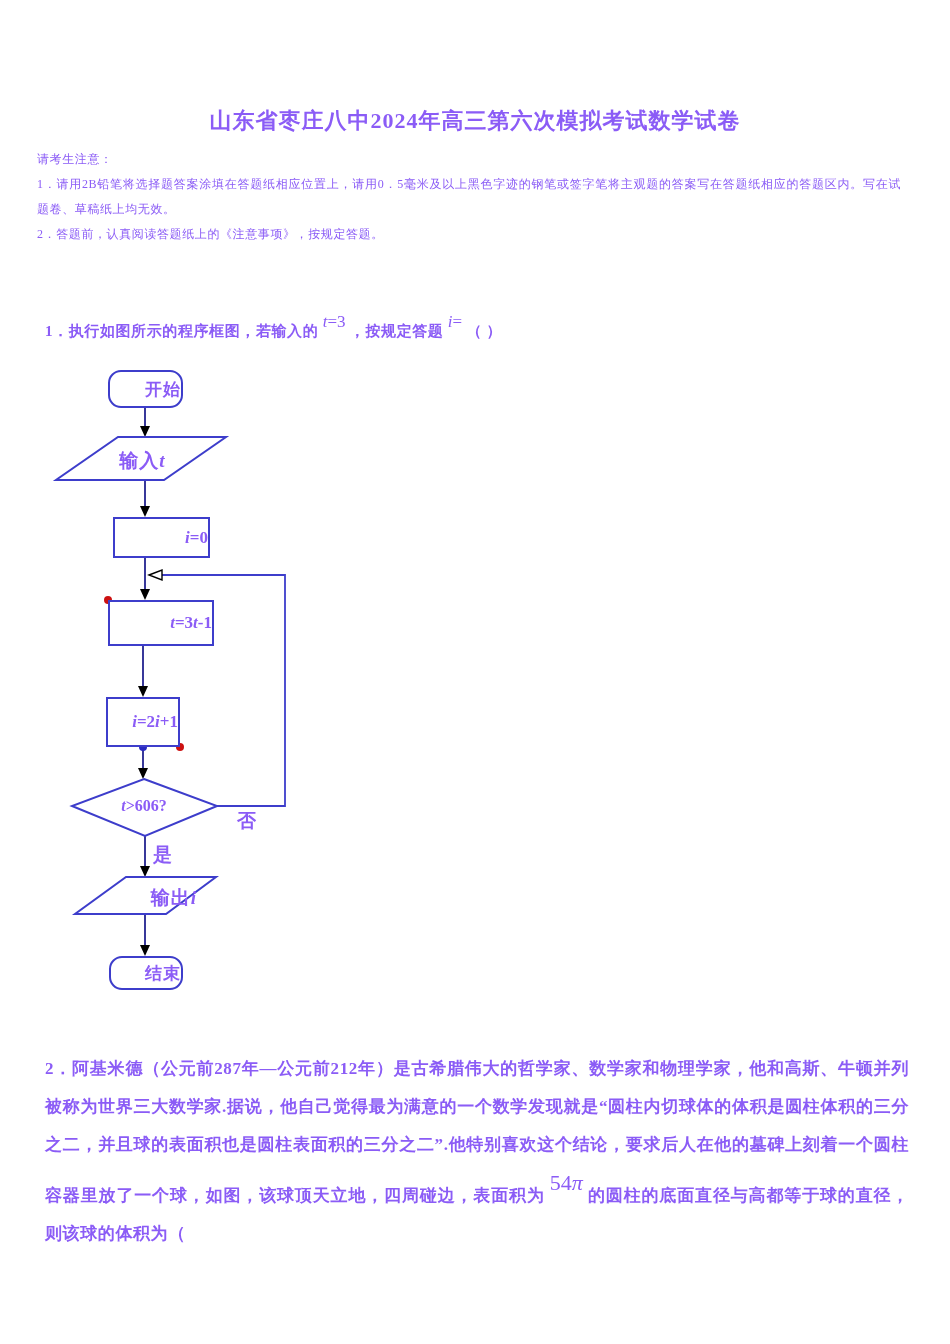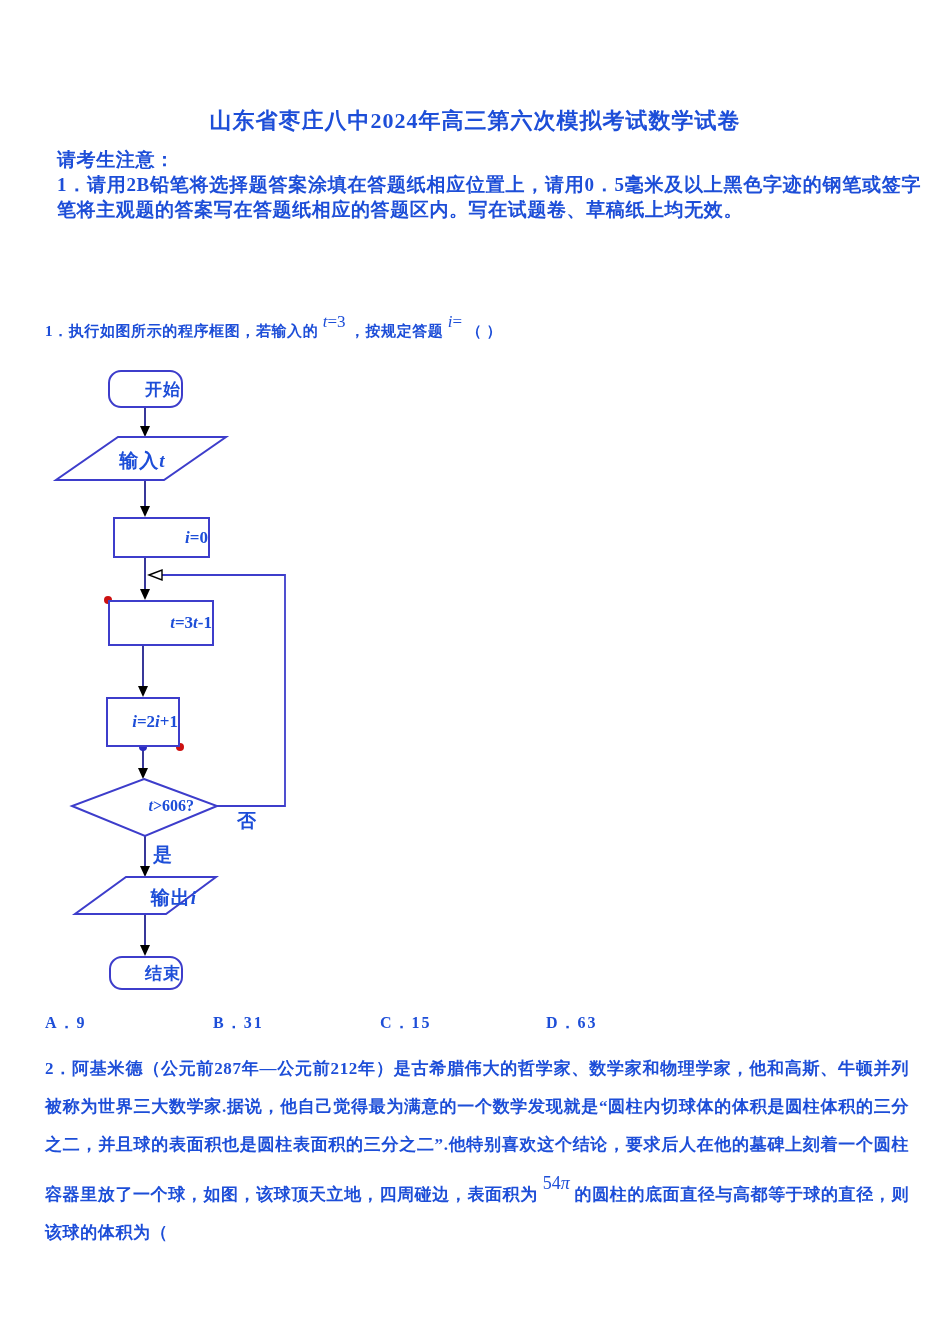--- a/index.html
+++ b/index.html
@@ -1,59 +1,60 @@
 <!DOCTYPE html>
 <html><head>
 <meta charset="utf-8">
 <style>
   html,body{margin:0;padding:0;background:#ffffff;}
-  #page{position:relative;width:950px;height:1344px;background:#ffffff;color:#1d4ed8;
+  #page{position:relative;width:950px;height:1344px;background:#ffffff;color:#8b5cf6;
         font-family:"Liberation Serif","DejaVu Serif",serif;overflow:hidden;}
   .abs{position:absolute;}
   #exam-title{top:106px;left:0;width:950px;text-align:center;font-size:22px;font-weight:700;letter-spacing:1px;}
-  #notice{top:147px;left:57px;width:864px;font-size:19px;line-height:25px;font-weight:700;letter-spacing:0.6px;text-align:justify;}
+  #notice{top:147px;left:37px;width:864px;font-size:12px;line-height:25px;font-weight:400;letter-spacing:0.6px;text-align:justify;}
   #section1{top:279px;left:45px;width:880px;font-size:15px;font-weight:700;letter-spacing:0.6px;}
   #q1line{top:304px;left:45px;width:880px;font-size:15px;font-weight:700;letter-spacing:0.6px;line-height:36px;}
   .imath{font-family:"Liberation Serif",serif;font-weight:400;font-size:17px;vertical-align:9px;letter-spacing:0;text-align:right;}
   .mi{font-style:italic;}
   
   #flow{top:358px;left:0;width:950px;height:650px;}
   #flow svg{position:absolute;left:0;top:0;}
   .node{position:absolute;border:2px solid #3d3dcb;background:#fff;display:flex;align-items:center;justify-content:flex-end;
         font-size:17px;font-weight:700;letter-spacing:1px;}
   .flabel{position:absolute;text-align:center;font-size:19px;font-weight:700;letter-spacing:1px;}
   .fmath{font-family:"Liberation Serif",serif;font-weight:700;letter-spacing:0;}
   #n-start{left:108px;top:12px;width:71px;height:34px;border-radius:13px;}
   #n-init{left:113px;top:159px;width:60px;height:37px;padding-left:33px;}
   #n-assignt{left:108px;top:242px;width:66px;height:42px;padding-left:36px;}
   #n-assigni{left:106px;top:339px;width:70px;height:46px;}
   #n-end{left:109px;top:598px;width:70px;height:30px;border-radius:13px;}
   #l-input{left:92px;top:90px;width:100px;}
   #l-output{left:96px;top:527px;width:100px;text-align:right;}
-  #l-cond{left:94px;top:439px;width:100px;font-size:16px;text-align:right;}
+  #l-cond{left:94px;top:439px;width:100px;font-size:16px;}
   #l-no{left:237px;top:450px;}
   #l-yes{left:153px;top:484px;}
   
   #options{top:1013px;left:45px;width:870px;height:24px;font-size:16px;font-weight:700;}
   #options span{position:absolute;top:0;letter-spacing:2px;}
   #opt-a{left:0;} #opt-b{left:168px;} #opt-c{left:335px;} #opt-d{left:501px;}
   
   #q2{top:1050px;left:45px;width:864px;font-size:17px;font-weight:700;line-height:38px;letter-spacing:0.6px;text-align:justify;}
-  #q2 .imath{font-size:18px;vertical-align:11px;font-weight:400;margin-top:31px;}
+  #q2 .imath{font-size:22px;vertical-align:11px;font-weight:400;margin-top:31px;}
 </style>
 </head>
 <body>
 
 <div id="page">
 
   <div id="exam-title" class="abs">山东省枣庄八中2024年高三第六次模拟考试数学试卷</div>
 
   <div id="notice" class="abs">
     <div>请考生注意：</div>
     <div>1．请用2B铅笔将选择题答案涂填在答题纸相应位置上，请用0．5毫米及以上黑色字迹的钢笔或签字笔将主观题的答案写在答题纸相应的答题区内。写在试题卷、草稿纸上均无效。</div>
+    <div>2．答题前，认真阅读答题纸上的《注意事项》，按规定答题。</div>
   </div>
 
 
   <div id="q1line" class="abs">
     <span>1．执行如图所示的程序框图，若输入的</span>
     <span class="imath"><span class="mi">t</span><span>=3</span></span>
     <span>，按规定答题</span>
     <span class="imath"><span class="mi">i</span><span>=</span></span>
     <span>（  ）</span>
   </div>
@@ -113,26 +114,20 @@
     <div class="flabel" id="l-no">否</div>
     <div class="flabel" id="l-yes">是</div>
     <div class="flabel" id="l-output">
       <span>输出</span><span class="fmath mi">i</span>
     </div>
     <div class="node" id="n-end">
       <span>结束</span>
     </div>
   </div>
 
-  <div id="options" class="abs">
-    <span id="opt-a">A．9</span>
-    <span id="opt-b">B．31</span>
-    <span id="opt-c">C．15</span>
-    <span id="opt-d">D．63</span>
-  </div>
 
   <div id="q2" class="abs">
     <span>2．阿基米德（公元前287年—公元前212年）是古希腊伟大的哲学家、数学家和物理学家，他和高斯、牛顿并列被称为世界三大数学家.据说，他自己觉得最为满意的一个数学发现就是“圆柱内切球体的体积是圆柱体积的三分之二，并且球的表面积也是圆柱表面积的三分之二”.他特别喜欢这个结论，要求后人在他的墓碑上刻着一个圆柱容器里放了一个球，如图，该球顶天立地，四周碰边，表面积为</span>
     <span class="imath"><span>54</span><span class="mi">π</span></span>
     <span>的圆柱的底面直径与高都等于球的直径，则该球的体积为（</span>
   </div>
 
 </div>
 
 </body></html>

